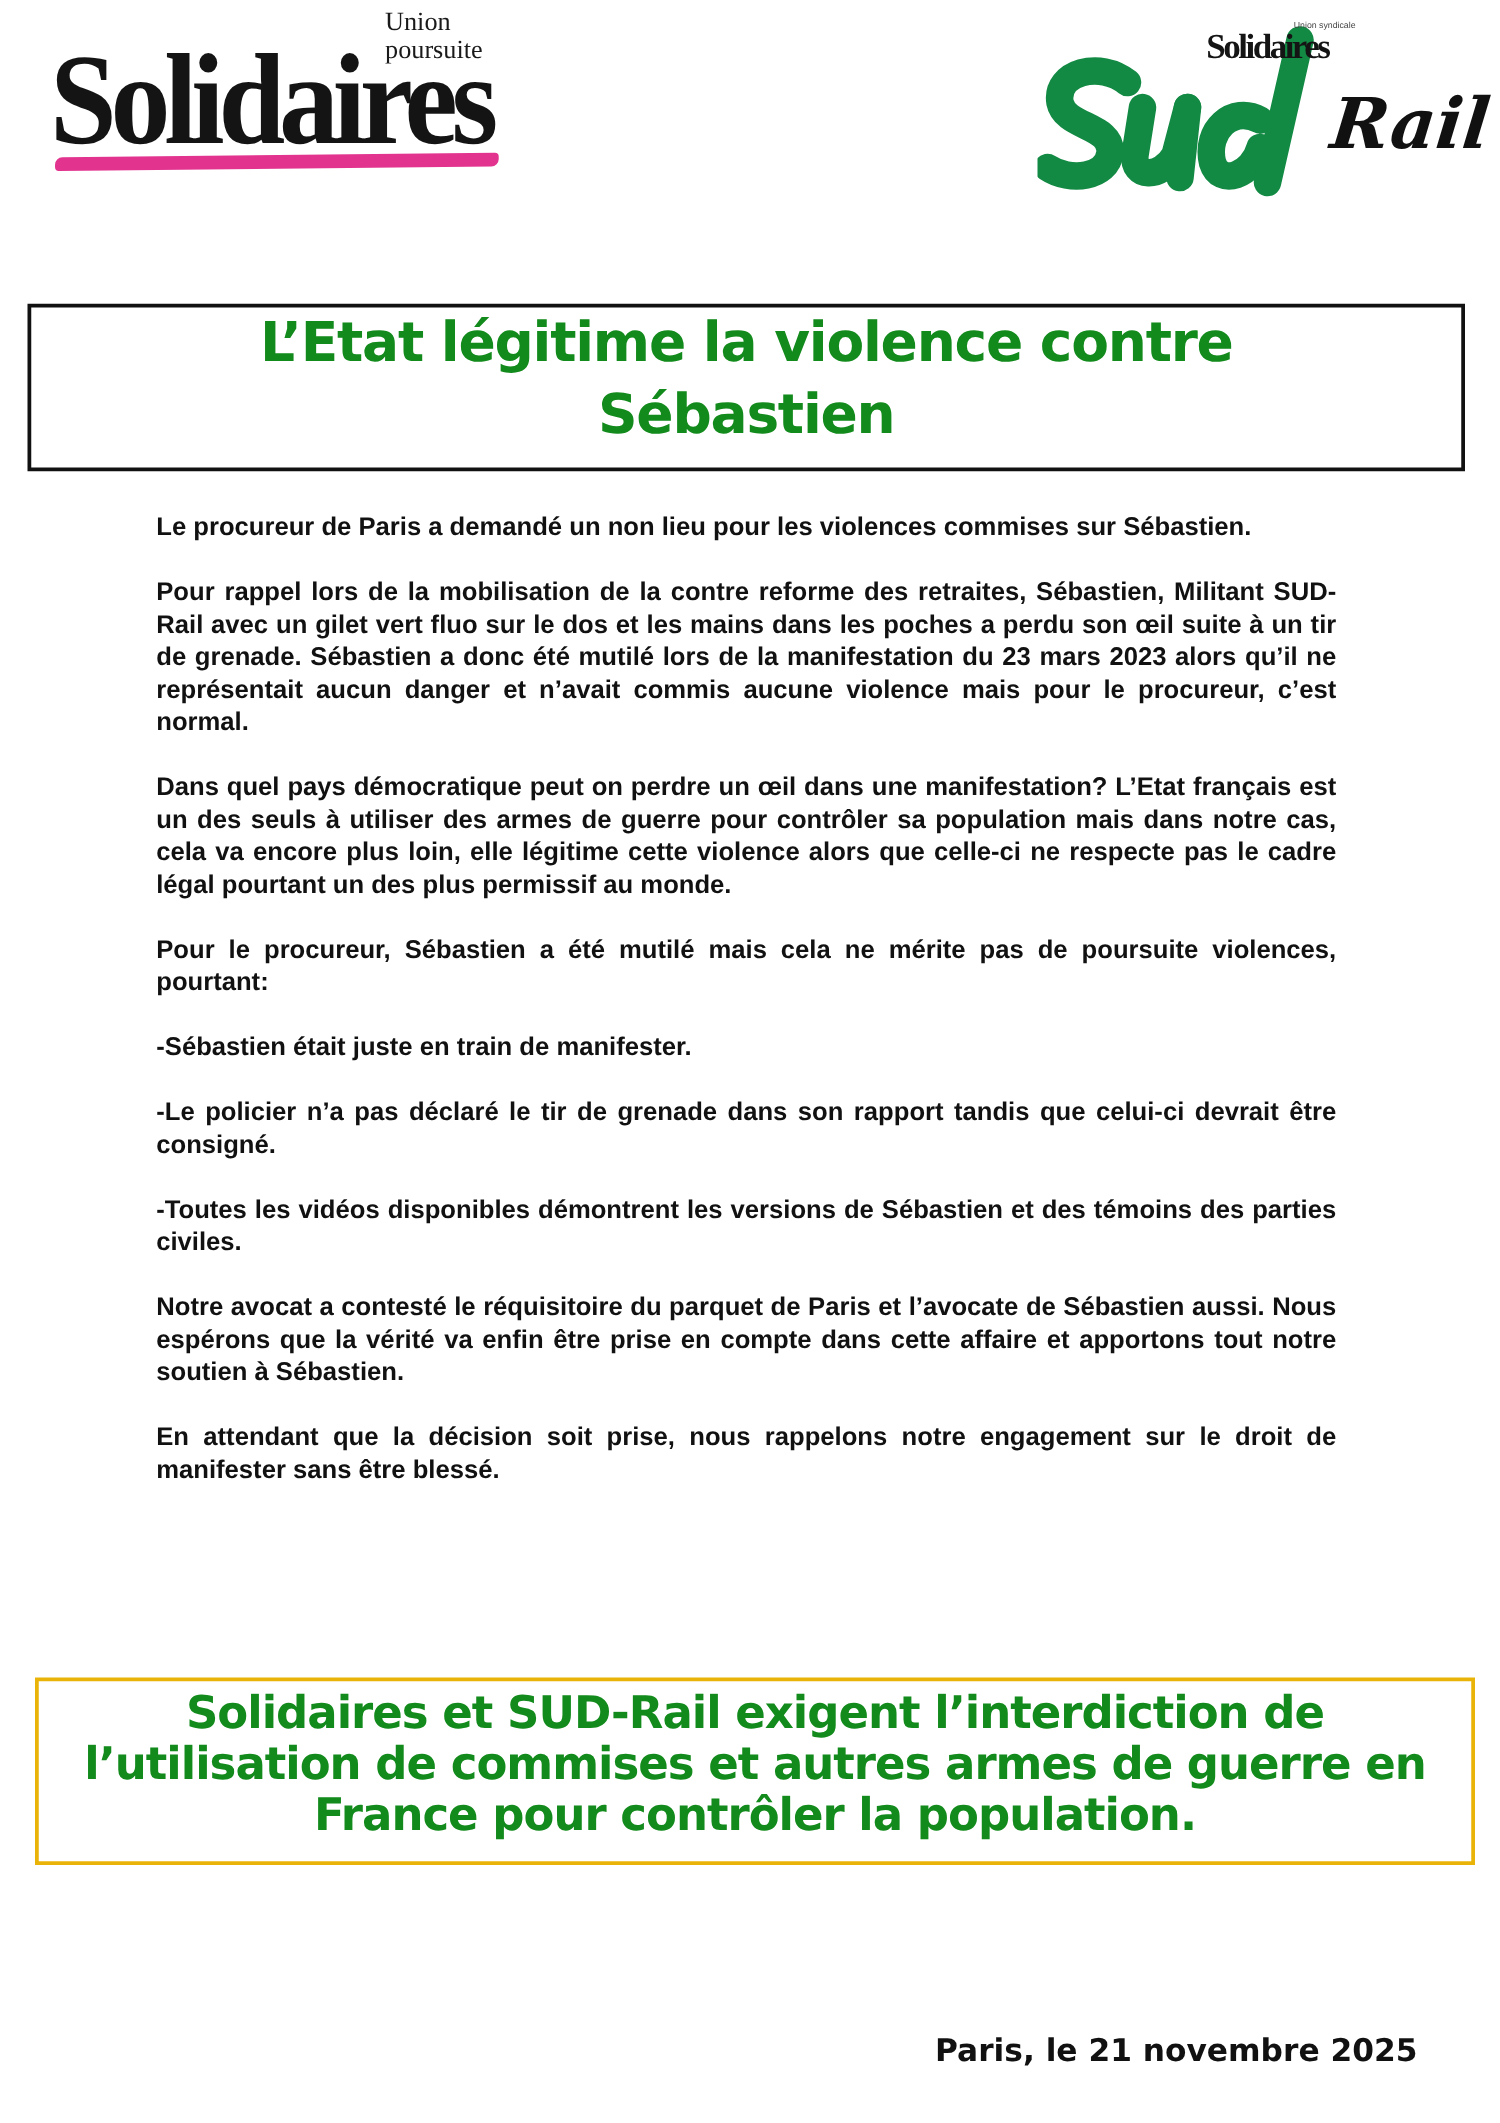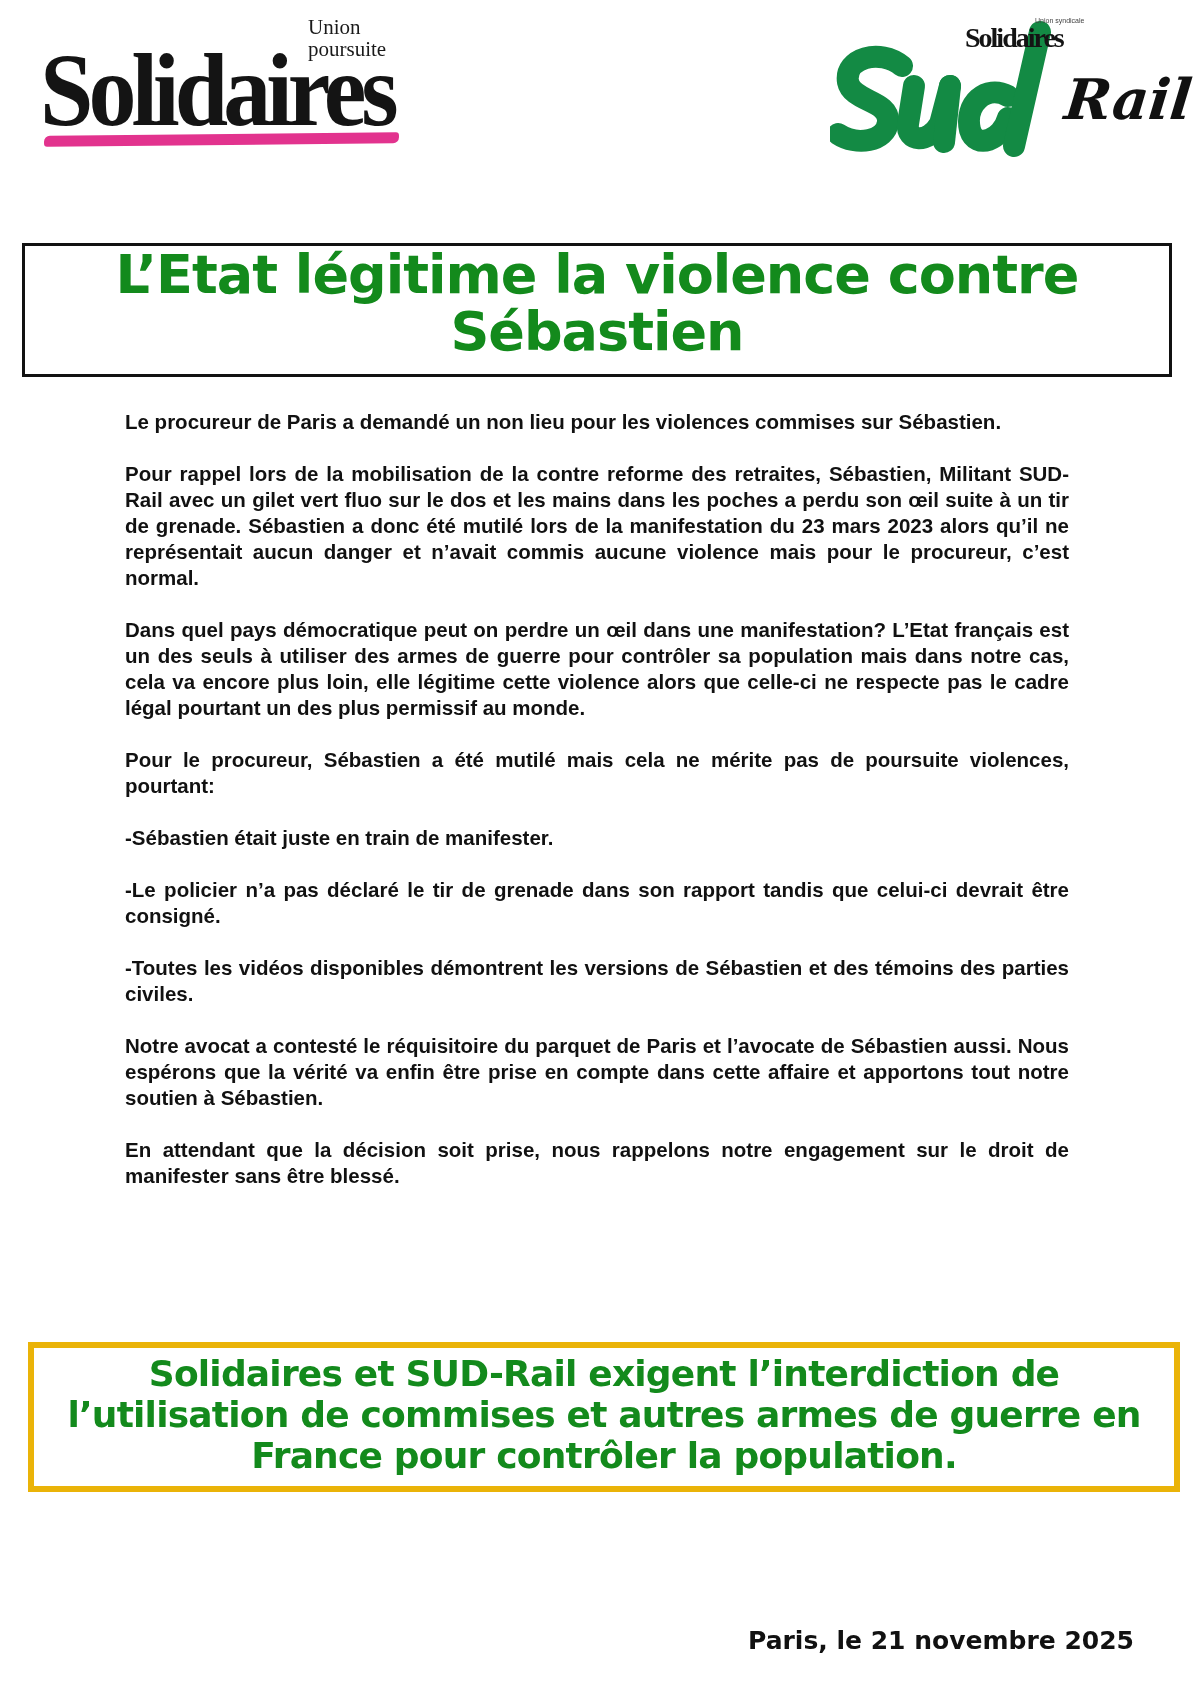--- a/index.html
+++ b/index.html
@@ -1,50 +1,50 @@
 <!DOCTYPE html>
 <html><head>
 <meta charset="utf-8">
 <style>
   html, body { margin: 0; padding: 0; background: #ffffff; }
   body { width: 1200px; height: 1698px; position: relative; overflow: hidden;
          font-family: "Liberation Sans", sans-serif; color: #111; }
 
   
-  .logo-solidaires { position: absolute; left: 40px; top: 12px; width: 370px; height: 135px; }
+  .logo-solidaires { position: absolute; left: 40px; top: 2px; width: 370px; height: 135px; }
   .logo-solidaires .union { position: absolute; left: 268px; top: 4px; font-family: "Liberation Serif", serif;
         font-size: 21px; line-height: 22px; color: #1a1a1a; }
   .logo-solidaires .wordmark { position: absolute; left: 0; top: 24px; font-family: "Liberation Serif", serif;
         font-weight: bold; font-size: 96px; letter-spacing: -5px; line-height: 100px; color: #141414;
         transform: scaleY(1.08); transform-origin: top left; }
   .logo-solidaires .underline { position: absolute; left: 4px; top: 122px; width: 355px; height: 11px;
         background: #e2338e; border-radius: 6px 3px 6px 3px; transform: rotate(-0.6deg); }
 
   .logo-sud { position: absolute; left: 830px; top: 14px; width: 350px; height: 160px; }
   .logo-sud .small-brand { position: absolute; left: 135px; top: 8px; font-family: "Liberation Serif", serif;
         font-weight: bold; font-size: 28px; letter-spacing: -2px; color: #141414; }
   .logo-sud .small-union { position: absolute; left: 205px; top: 3px; font-size: 7px; color: #444; line-height: 7px; }
   .logo-sud svg { position: absolute; left: 0; top: 0; }
   .logo-sud .rail { position: absolute; left: 235px; top: 52px; font-family: "DejaVu Serif", serif; font-style: italic;
         font-weight: bold; font-size: 56px; color: #111; transform: skewX(-6deg); }
 
   
   .title-box { position: absolute; left: 22px; top: 243px; width: 1150px; height: 134px;
         border: 3px solid #111; box-sizing: border-box; text-align: center; }
   .title-box h1 { margin: 0; padding-top: 0; font-family: "DejaVu Sans", sans-serif; font-weight: bold;
-        font-size: 54px; line-height: 57px; color: #138a1c; letter-spacing: -1px; }
+        font-size: 44px; line-height: 57px; color: #138a1c; letter-spacing: -1px; }
 
   
   .body { position: absolute; left: 125px; top: 405px; width: 944px; }
   .body p { margin: 4px 0 26px 0; font-family: "Liberation Sans", sans-serif; font-weight: bold;
         font-size: 20.5px; line-height: 26px; text-align: justify; color: #111; }
 
   
   .demand-box { position: absolute; left: 28px; top: 1342px; width: 1152px; height: 150px;
-        border: 6px solid #eab308; box-sizing: border-box; text-align: center; }
+        border: 3px solid #eab308; box-sizing: border-box; text-align: center; }
   .demand-box p { margin: 0; padding-top: 5px; font-family: "DejaVu Sans", sans-serif; font-weight: bold;
         font-size: 36px; line-height: 41px; color: #138a1c; letter-spacing: -0.8px; }
 
   .signature { position: absolute; left: 748px; top: 1626px; font-family: "DejaVu Sans", sans-serif;
         font-weight: bold; font-size: 25px; color: #111; }
 </style>
 </head>
 <body>
 
 <div class="logo-solidaires">

